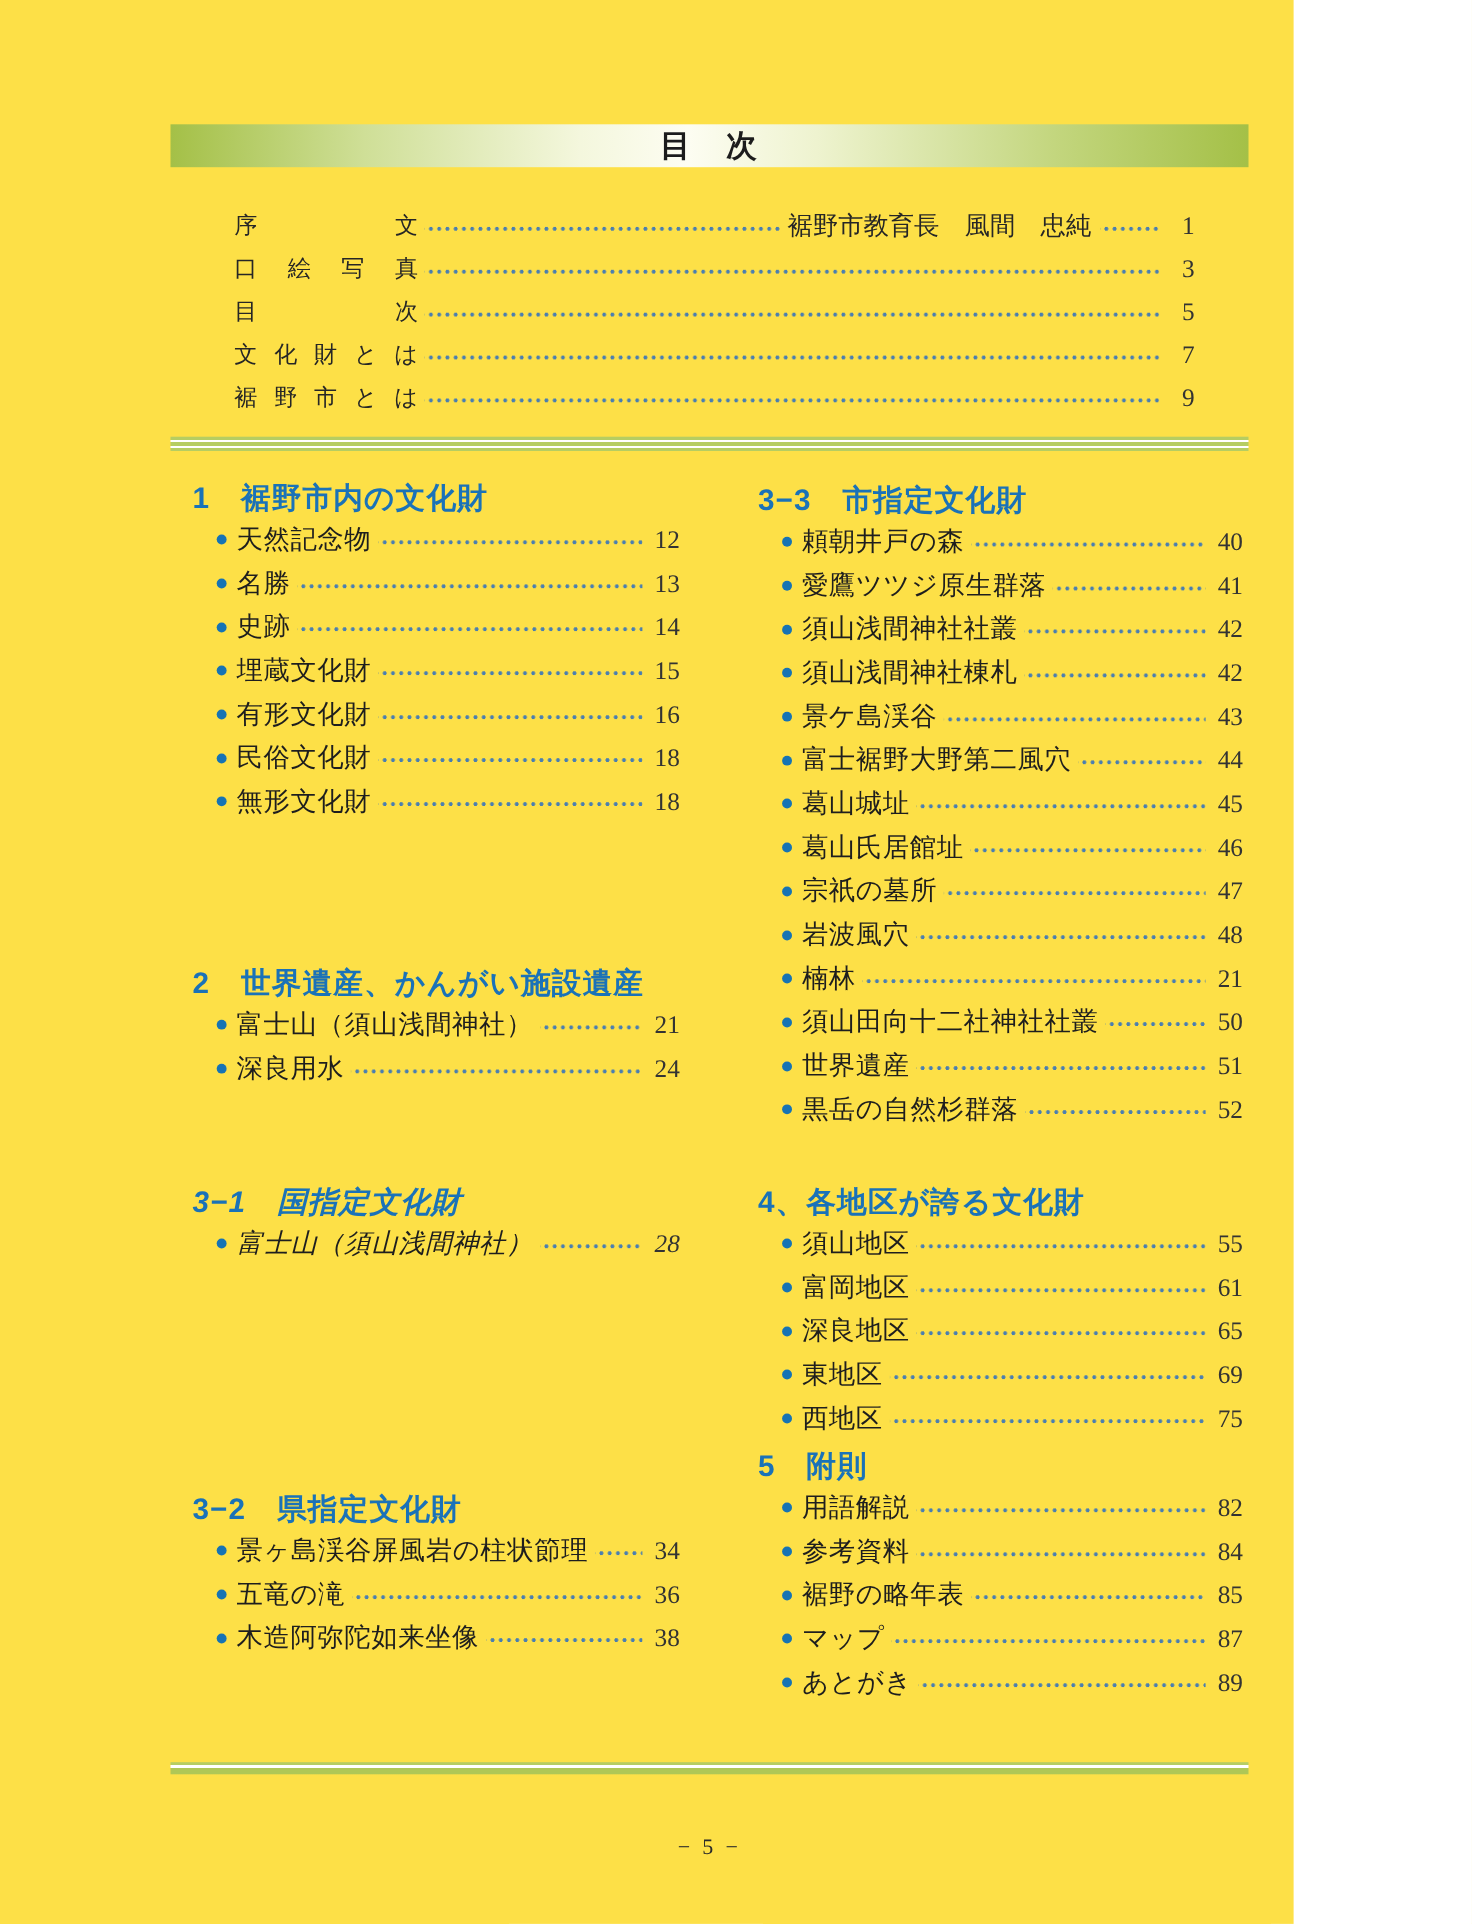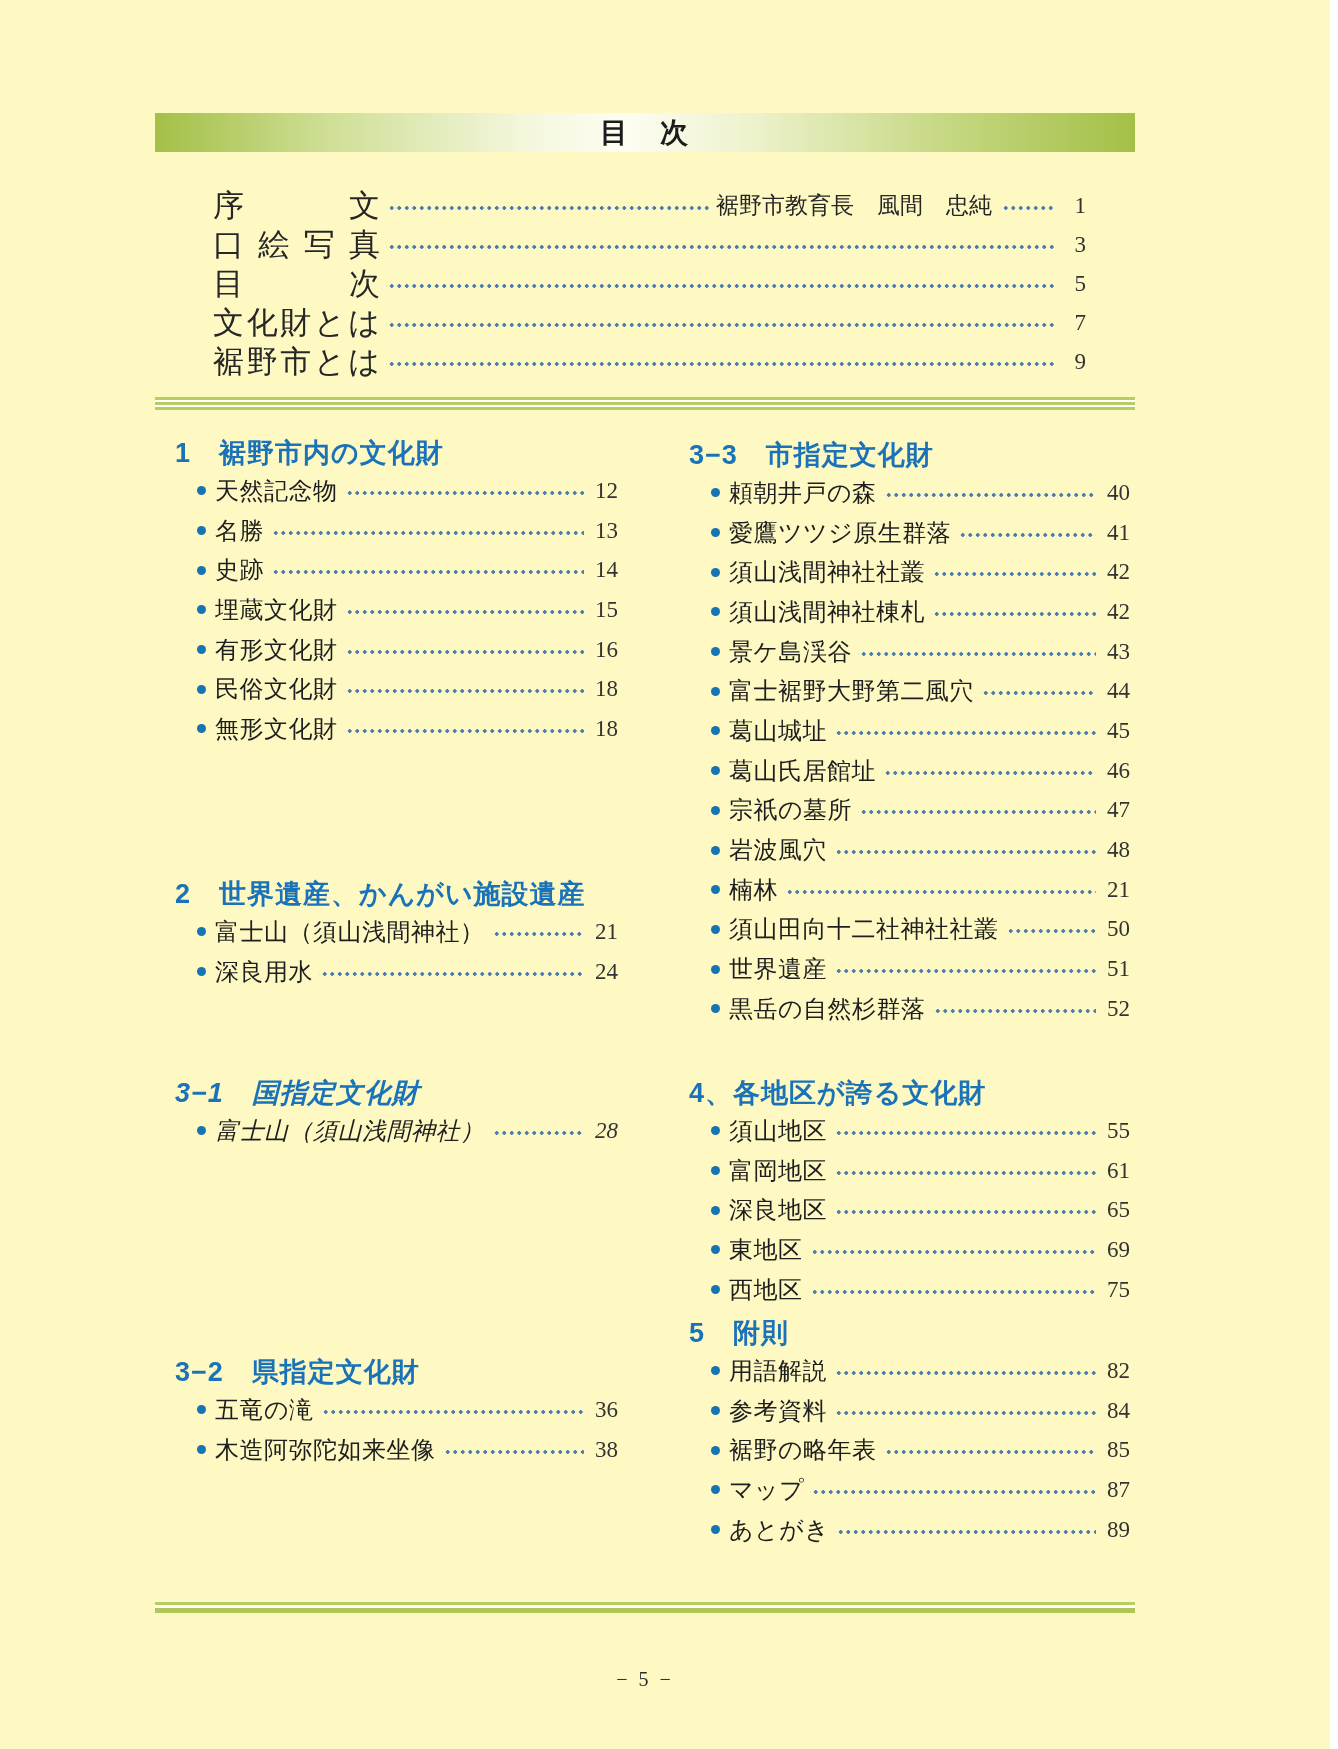--- a/index.html
+++ b/index.html
@@ -1,28 +1,28 @@
 <!DOCTYPE html>
 <html style="--band-green: #a4c047; --stripe-green: #b6cd62; --stripe-green2: #afc756; --heading-blue: #1a72b8; --bullet-blue: #1673b4; --leader-blue: #4a7eb0;"><head>
 <meta charset="utf-8">
 <style>
   html,body{margin:0;padding:0;background:#ffffff;}
-  .page{position:relative;width:1330px;height:1749px;background:#fef9c3;overflow:hidden;
+  .page{position:relative;width:1176px;height:1749px;background:#fde047;overflow:hidden;
         font-family:"Liberation Serif","DejaVu Serif",serif;}
 
   
   .title-bar{position:absolute;left:155px;top:113px;width:980px;height:39px;
     background:linear-gradient(90deg,var(--band-green) 0%,#cfdf97 18%,#f4f7dd 38%,#fdfdf2 48%,#eef3cf 60%,#c3d67e 82%,var(--band-green) 100%);
     display:flex;align-items:center;justify-content:center;}
   .title-text{font-size:28px;font-weight:600;color:#1c1c1c;letter-spacing:2px;}
 
   
   .frontmatter{position:absolute;left:213px;top:186px;width:873px;}
   .fm-row{display:flex;align-items:center;height:39px;}
-  .fm-label{width:167px;flex:none;font-size:31px;color:#262626;
+  .fm-label{width:167px;flex:none;font-size:21px;color:#262626;
     text-align:justify;text-align-last:justify;text-justify:inter-character;line-height:1;}
   .fm-author{flex:none;font-size:23px;color:#262626;margin:0 2px;white-space:nowrap;}
   .fm-num{flex:none;min-width:28px;text-align:right;font-size:23px;color:#333;}
 
   
   .leader{flex:1;height:12px;margin:4px 4px 0 6px;
     background-image:radial-gradient(circle,var(--leader-blue) 1.6px,rgba(0,0,0,0) 1.9px);
     background-size:7.5px 12px;background-repeat:repeat-x;background-position:2px 50%;}
   .leader-short{flex:none;width:54px;}
 
@@ -175,20 +175,26 @@
     <span class="leader"></span>
     <span class="item-num">28</span>
   </div>
         </div>
   </div>
       <div class="section" id="sec-3-2">
     <div class="sec-heading">3−2　県指定文化財</div>
     <div class="sec-items">
           <div class="item">
     <span class="bullet"></span>
+    <span class="item-title">景ヶ島渓谷屏風岩の柱状節理</span>
+    <span class="leader"></span>
+    <span class="item-num">34</span>
+  </div>
+          <div class="item">
+    <span class="bullet"></span>
     <span class="item-title">五竜の滝</span>
     <span class="leader"></span>
     <span class="item-num">36</span>
   </div>
           <div class="item">
     <span class="bullet"></span>
     <span class="item-title">木造阿弥陀如来坐像</span>
     <span class="leader"></span>
     <span class="item-num">38</span>
   </div>

